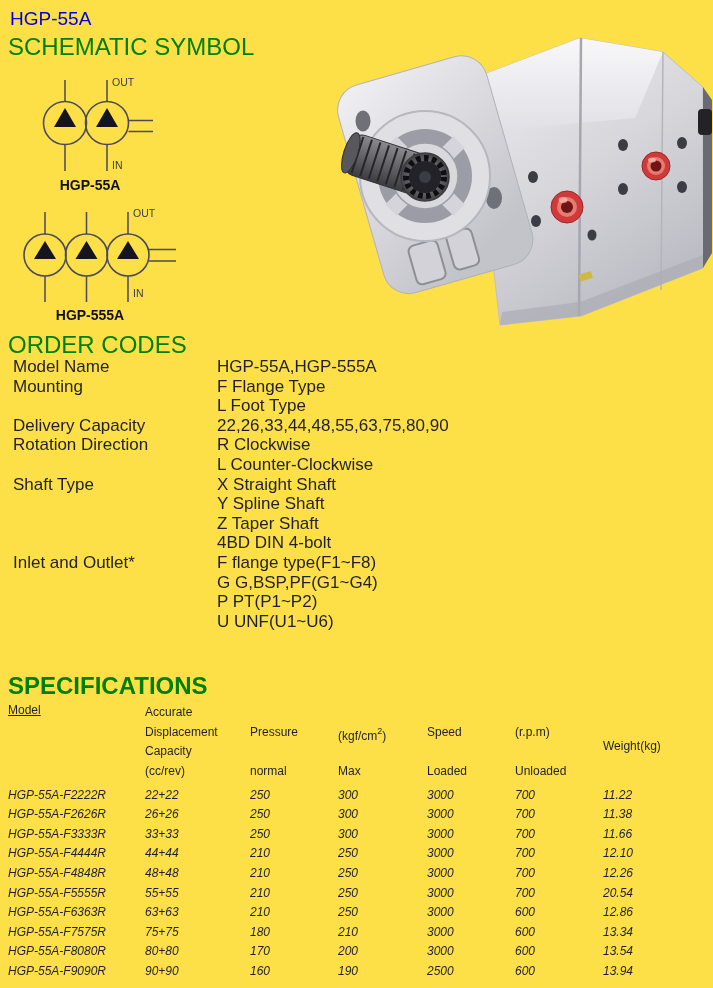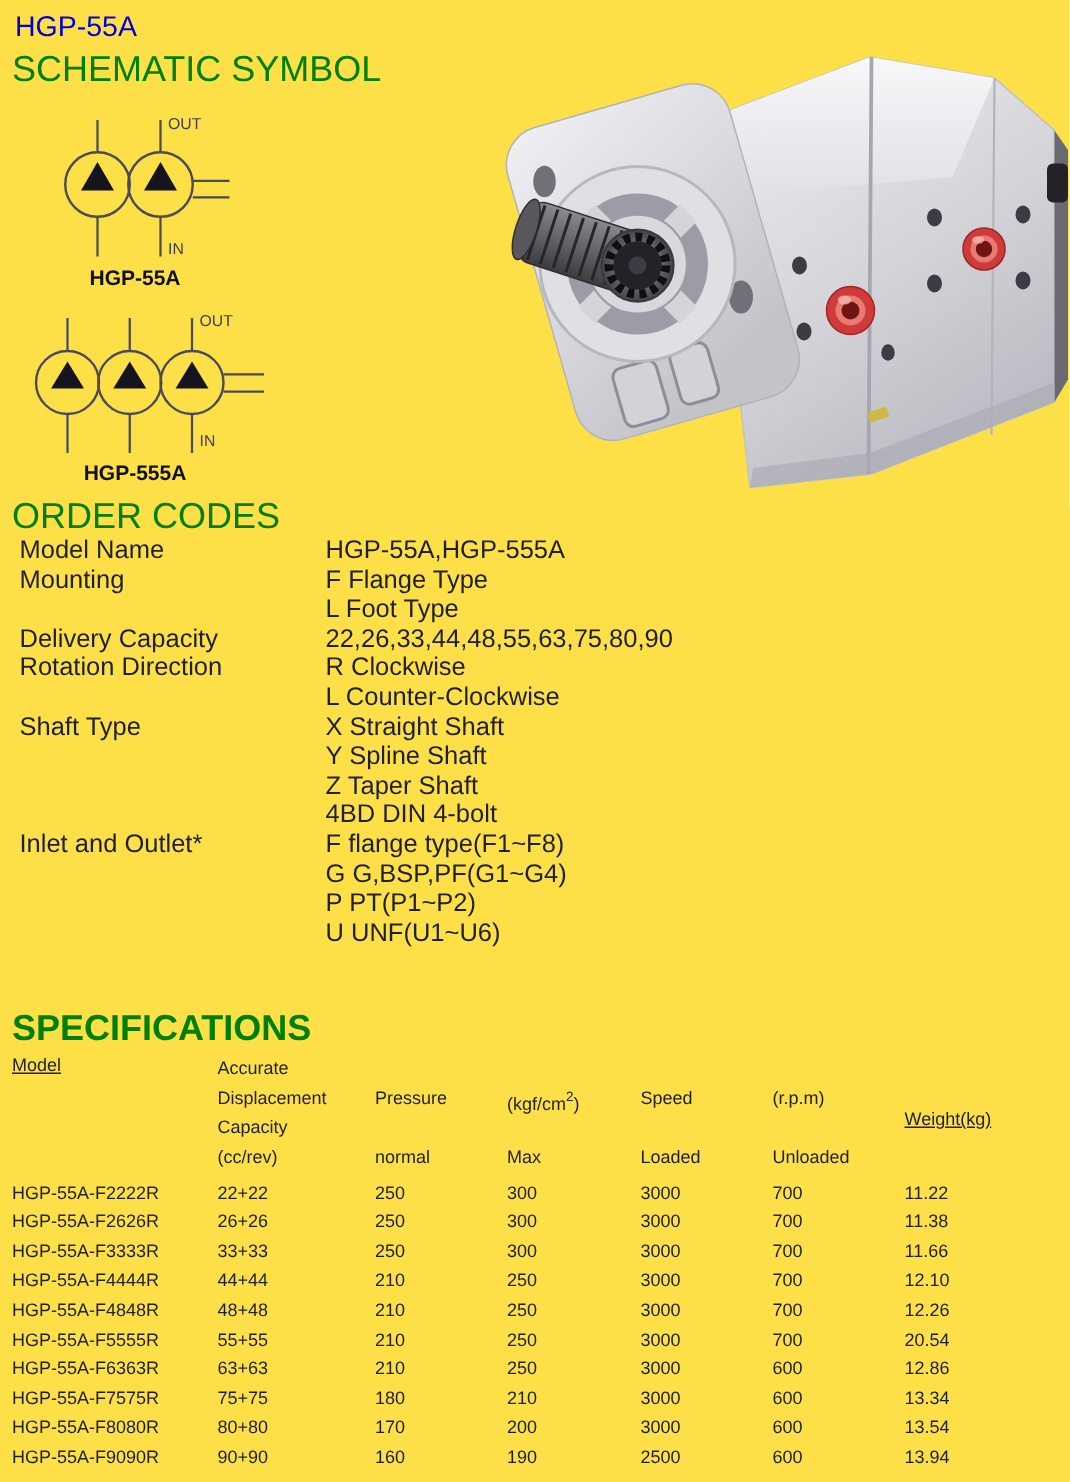--- a/index.html
+++ b/index.html
@@ -17,25 +17,25 @@
   .schem-circle{stroke:#4a4a5a;stroke-width:1.6;fill:none;}
   .schem-tri{fill:#15151f;}
   .schem-port{font-size:10.5px;fill:#3c3c4e;font-family:"Liberation Sans",sans-serif;}
   .schem-label{font-size:14px;font-weight:bold;fill:#10101a;font-family:"Liberation Sans",sans-serif;}
   .order-list{position:absolute;left:13px;top:357px;width:690px;font-size:17px;}
   .oc-row{display:grid;grid-template-columns:204px 1fr;height:19.6px;align-items:center;}
   .spec-header{position:absolute;left:8px;top:703px;width:697px;display:grid;
                grid-template-columns:137px 105px 88px 89px 88px 88px 1fr;font-size:12px;}
   .sh-col .ln{height:19.6px;line-height:19.6px;}
   .sh-model span{display:inline-block;text-decoration:underline;}
-  .sh-weight span{display:inline-block;margin-top:36px;text-decoration:underline;}
+  .sh-weight span{display:inline-block;margin-top:36px;}
   .spec-header sup{font-size:9px;position:relative;top:-1px;}
   .spec-rows{position:absolute;left:8px;top:785px;width:697px;font-size:12px;}
   .spec-row{display:grid;grid-template-columns:137px 105px 88px 89px 88px 88px 1fr;
-            height:19.55px;align-items:center;}
+            height:19.55px;align-items:center;font-style:italic;}
 </style>
 </head>
 <body>
 
 <div class="page">
 
   <div class="page-title">HGP-55A</div>
   <div class="section-heading h-schematic">SCHEMATIC SYMBOL</div>
 
   <svg class="schem1" viewBox="0 70 180 125" xmlns="http://www.w3.org/2000/svg">

